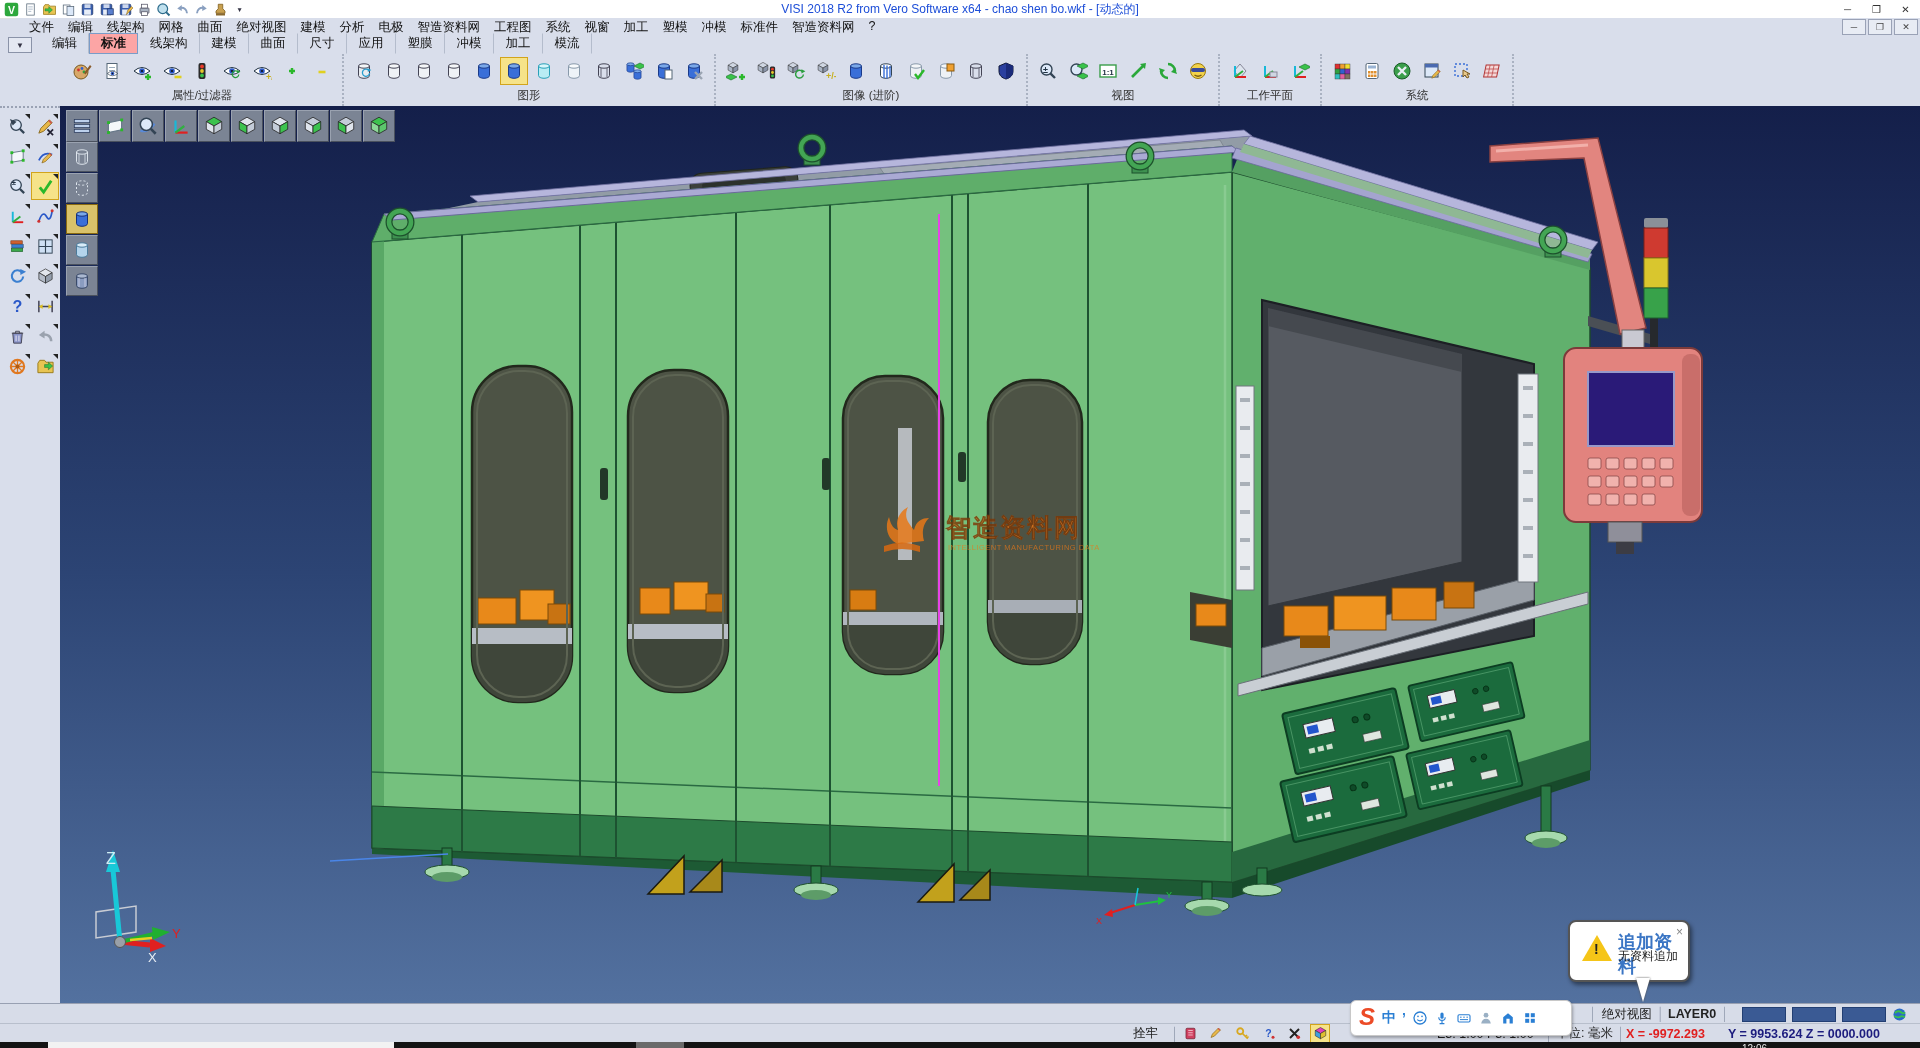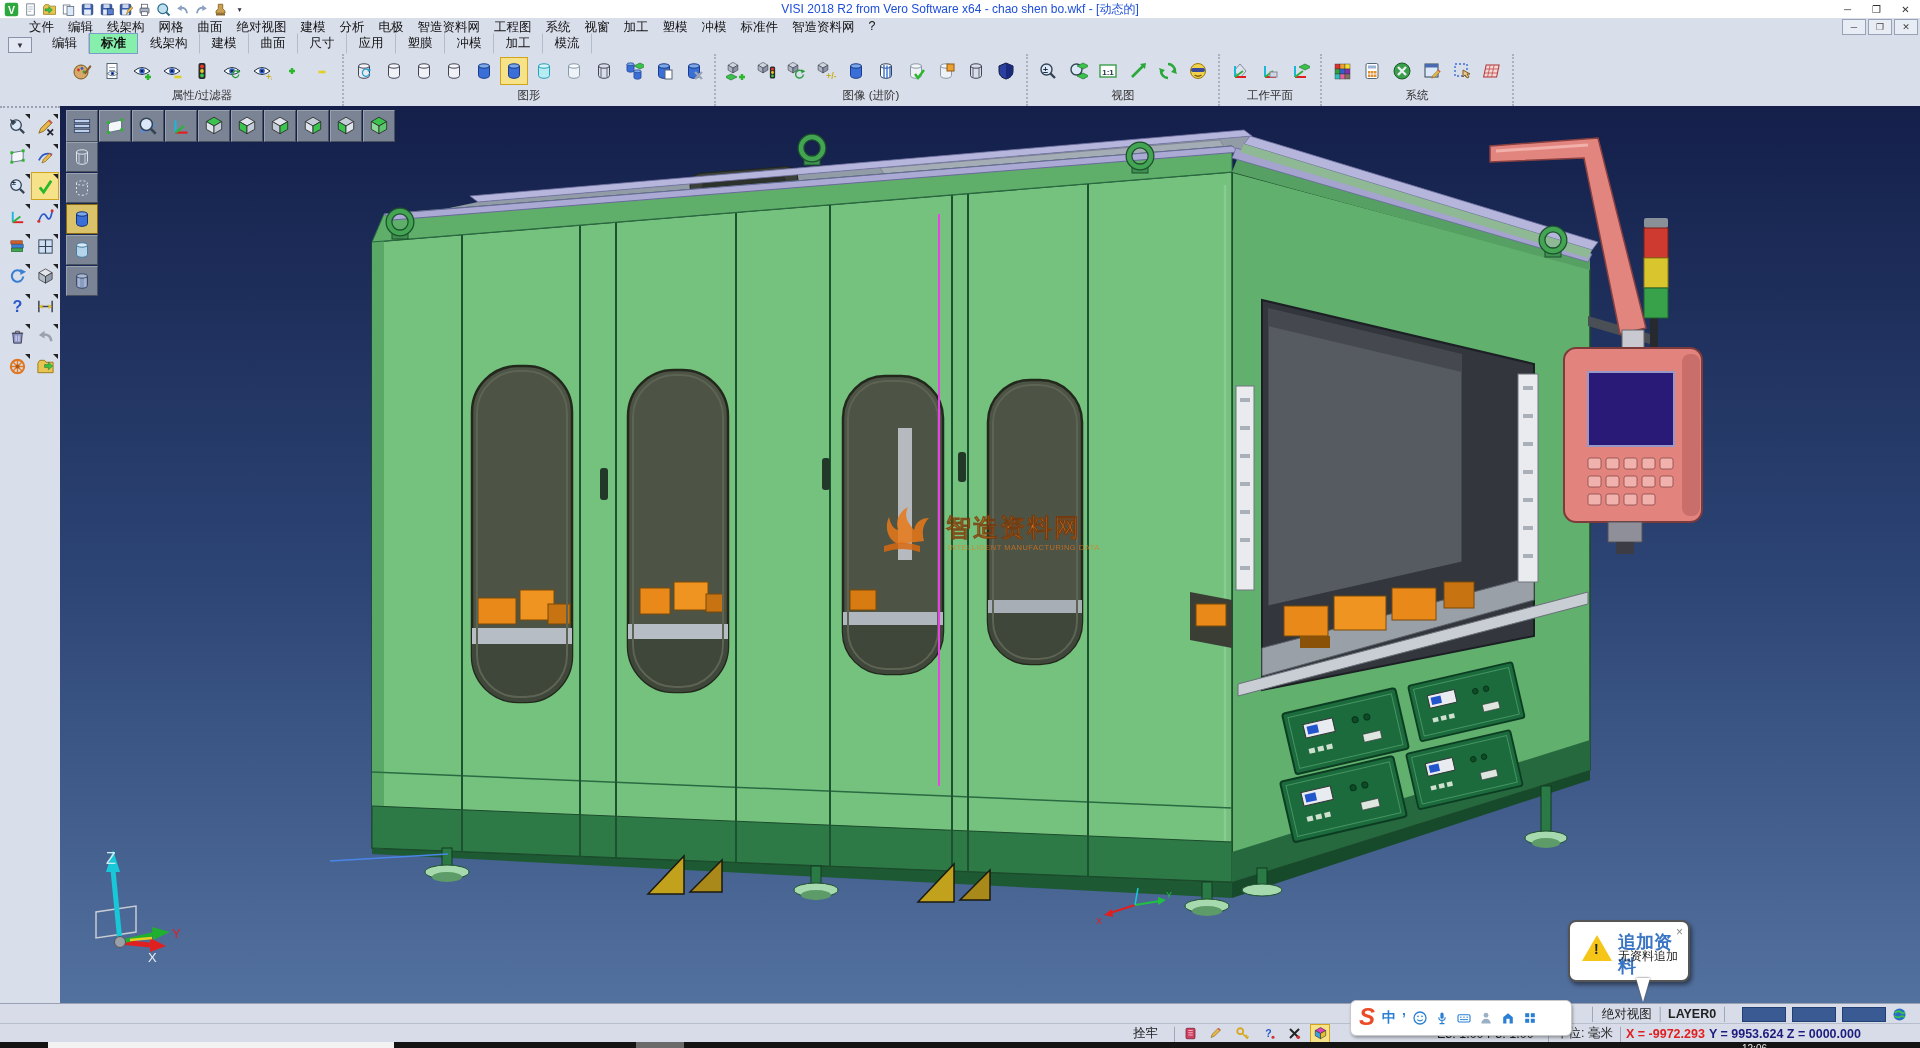--- a/index.html
+++ b/index.html
@@ -16,21 +16,21 @@
   .wbtn{width:29px;height:18px;display:flex;align-items:center;justify-content:center;font-size:10px;color:#333;}
   
   .menubar{top:18px;height:18px;background:#d9deeb;display:flex;align-items:center;padding-left:6px;border-bottom:1px solid #c2c8d8;margin-left:16px;}
   .menu-item{padding:0 7px;font-size:12.5px;color:#111;white-space:nowrap;cursor:default;}
   .mdibtns{position:absolute;right:2px;display:flex;gap:2px;}
   .mdibtn{width:22px;height:14px;border:1px solid #9aa2b6;background:#e8ecf4;font-size:9px;color:#444;display:flex;align-items:center;justify-content:center;}
   
   .tabbar{top:36px;height:18px;background:#d9deeb;display:flex;align-items:flex-end;padding-left:8px;}
   .tab-dd{width:22px;height:14px;margin:0 8px 1px 0;border:1px solid #8a93a8;background:#e4e8f2;font-size:8px;color:#334;display:flex;align-items:center;justify-content:center;}
   .tab{padding:1px 11px;font-size:12.5px;color:#111;border:1px solid transparent;border-right:1px solid #b4bccc;white-space:nowrap;}
-  .tab.active{background:#86efac;border:1px solid #7a9cc8;font-weight:bold;}
+  .tab.active{background:#fca5a5;border:1px solid #7a9cc8;font-weight:bold;}
   
   .ribbon{top:54px;height:52px;background:#d9deeb;border-bottom:1px solid #98a0b2;display:flex;padding-left:62px;}
   .rgroup{display:flex;flex-direction:column;align-items:center;border-right:2px dotted #aab2c2;padding:2px 6px 0 6px;}
   .ricons{display:flex;align-items:center;gap:2px;height:30px;}
   .rcell{width:26px;height:26px;display:flex;align-items:center;justify-content:center;border:1px solid transparent;}
   .rcell.active{background:#f6e389;border:1px solid #d2a41c;}
   .rlabel{font-size:11.5px;color:#333;margin-top:2px;white-space:nowrap;}
   
   .sidebar{position:absolute;top:106px;left:0;width:60px;height:897px;background:#d9deeb;border-top:2px dotted #9aa2b4;}
   .side-grid{display:grid;grid-template-columns:28px 28px;grid-auto-rows:30px;padding:4px 0 0 3px;}
@@ -1303,21 +1303,21 @@
       </div>
     </div>
   <div class="s-abs" style="left:1437px;">E3: 1.00 P3: 1.00</div>
   <div class="s-abs" style="left:1540px;">
       <span class="sep">│</span>
     </div>
   <div class="s-abs" style="left:1556px;">单位: 毫米</div>
   <div class="s-abs" style="left:1612px;">
       <span class="sep">│</span>
     </div>
-  <div class="s-abs" style="left:1626px;">
+  <div class="s-abs" style="left:1626px;gap:19px;">
     <span class="coord-x">X = -9972.293</span>
     <span class="coord-yz">Y = 9953.624 Z = 0000.000</span>
   </div>
 </div>
 
 <div class="ime">
   <span class="ime-logo">S</span>
   <span class="ime-item">中</span>
   <span class="ime-item">’</span>
   <span id="ime-icons" style="display:flex;align-items:center;">

